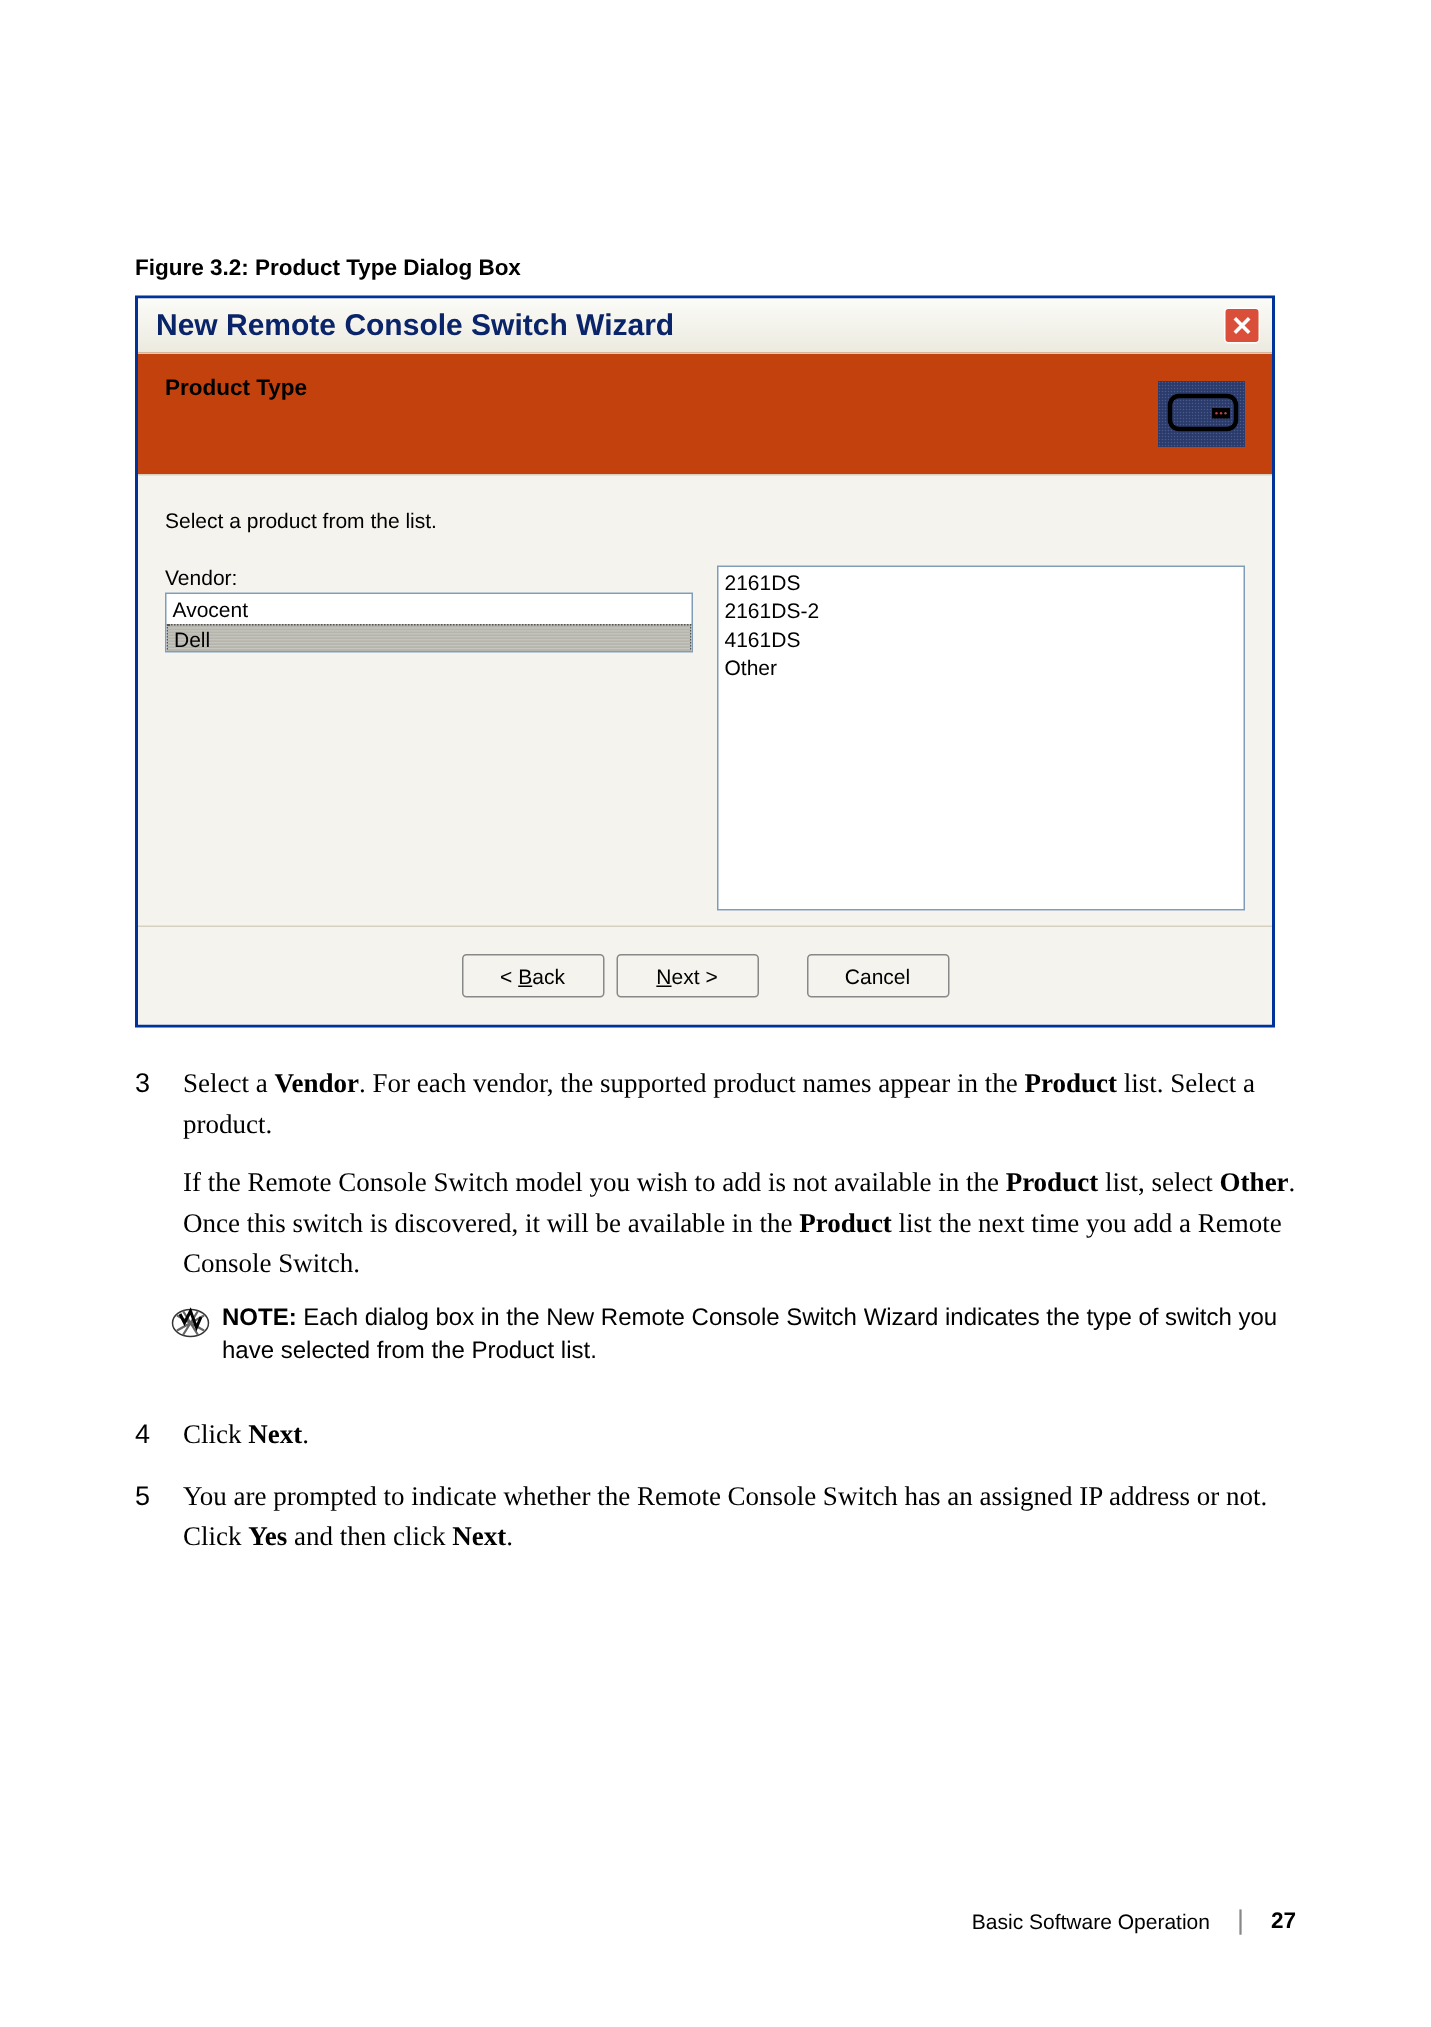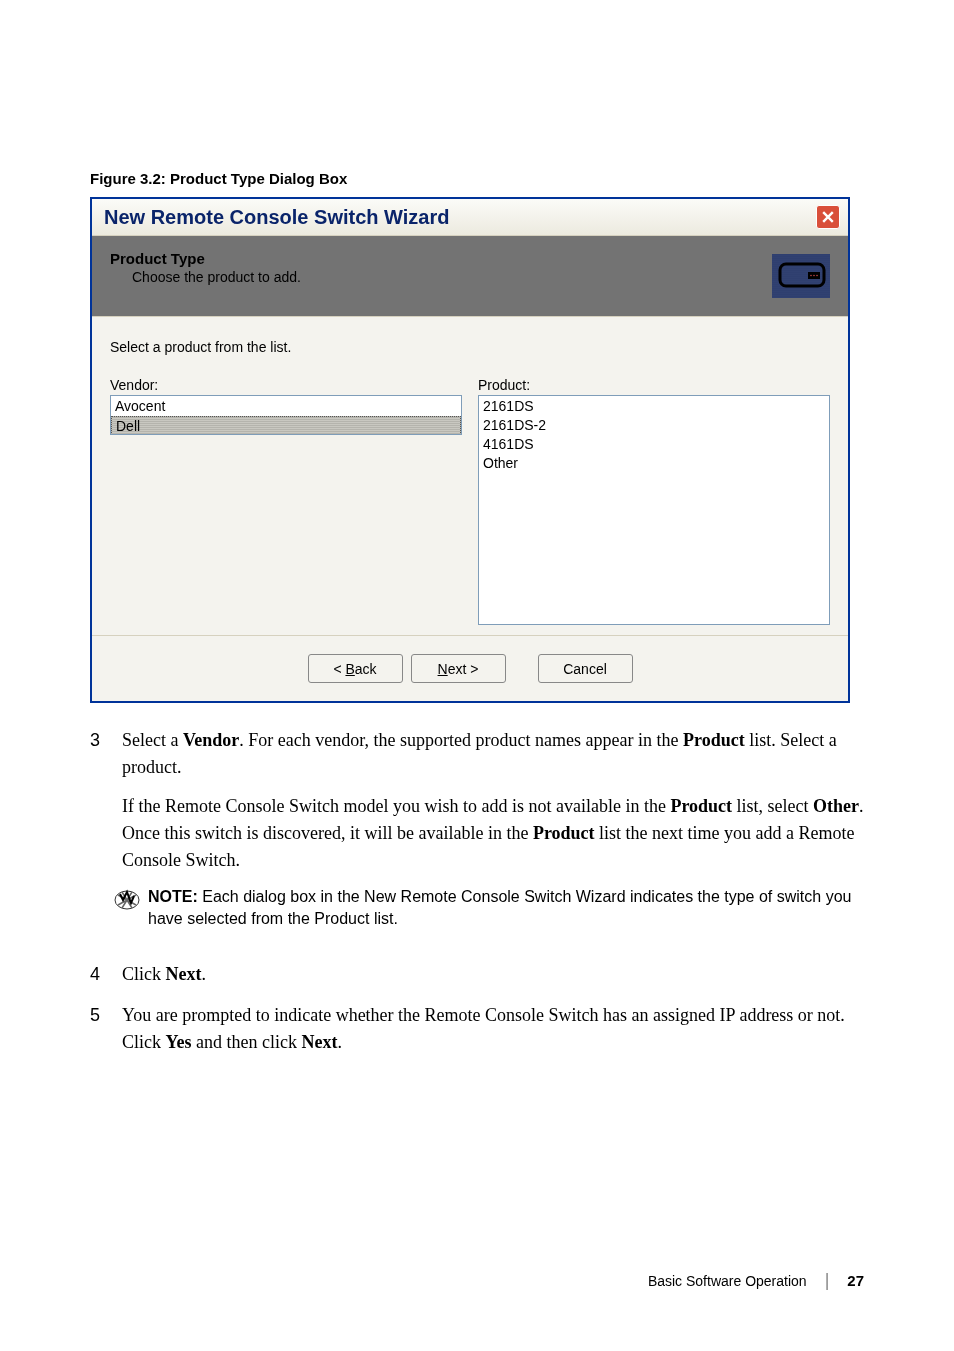--- a/index.html
+++ b/index.html
@@ -47,21 +47,21 @@
     color: #fff;
     font-family: Arial, sans-serif;
     font-weight: bold;
     font-size: 15px;
     display: flex;
     align-items: center;
     justify-content: center;
   }
   .dialog-header {
     border-top: 1px solid #d6d1bf;
-    background: #737373;
+    background: #c2410c;
     padding: 14px 18px 18px 18px;
     display: flex;
     align-items: flex-start;
     justify-content: space-between;
   }
   .dialog-header-left { flex: 1; }
   .dialog-header-title {
     font-family: Tahoma, Arial, sans-serif;
     font-weight: bold;
     font-size: 15px;
@@ -208,21 +208,20 @@
     <div class="close-box">
       <svg viewBox="0 0 10 10" width="12" height="12">
           <path d="M1 1 L9 9 M9 1 L1 9" stroke="#fff" stroke-width="2" fill="none"></path>
         </svg>
     </div>
   </div>
 
   <div class="dialog-header">
     <div class="dialog-header-left">
       <div class="dialog-header-title">Product Type</div>
-      <div class="dialog-header-sub">Choose the product to add.</div>
     </div>
     <svg class="dialog-header-icon" viewBox="0 0 58 44">
       <defs>
         <pattern id="dots" width="2" height="2" patternUnits="userSpaceOnUse">
           <rect width="2" height="2" fill="#2a3a6a"></rect>
           <circle cx="1" cy="1" r="0.5" fill="#4a5a8a"></circle>
         </pattern>
       </defs>
       <rect x="0" y="0" width="58" height="44" fill="url(#dots)"></rect>
       <rect x="8" y="10" width="44" height="22" rx="6" fill="none" stroke="#000" stroke-width="3"></rect>
@@ -237,21 +236,20 @@
     <div class="body-instruction">Select a product from the list.</div>
     <div class="lists-row">
       <div class="list-col">
         <div class="list-label">Vendor:</div>
         <div class="listbox short">
           <div class="item">Avocent</div>
           <div class="item selected">Dell</div>
         </div>
       </div>
       <div class="list-col">
-        <div class="list-label">Product:</div>
         <div class="listbox">
           <div class="item">2161DS</div>
           <div class="item">2161DS-2</div>
           <div class="item">4161DS</div>
           <div class="item">Other</div>
         </div>
       </div>
     </div>
   </div>
 

